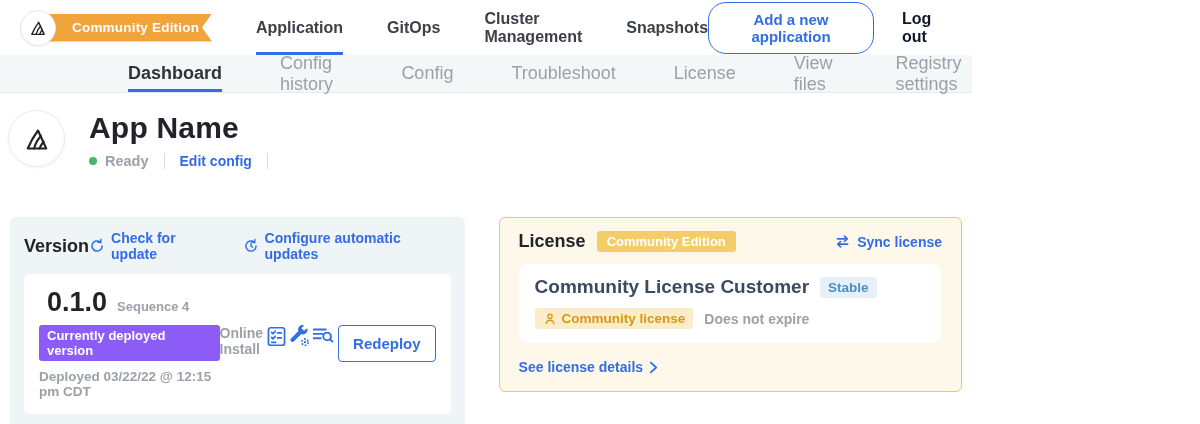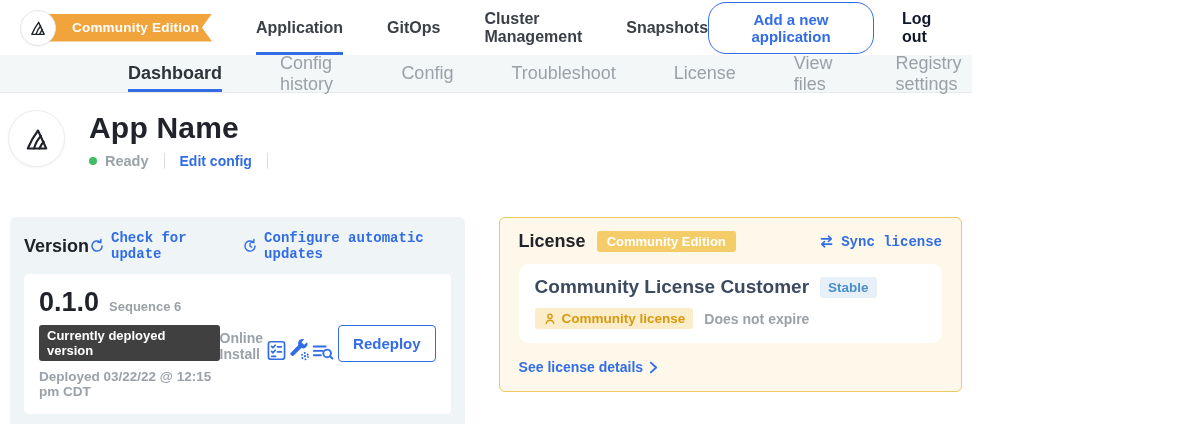--- a/index.html
+++ b/index.html
@@ -44,34 +44,34 @@
   .status-text { font-size: 14.5px; font-weight: 600; color: #9ba1a8; }
   .vdiv { width: 1px; height: 16px; background: #d9dde1; margin: 0 7px; }
   .blue-link { color: #326de6; font-size: 14px; font-weight: 700; cursor: pointer; text-decoration: none; }
 
   
   .cards { display: flex; align-items: flex-start; gap: 34px; padding: 12px 10px; margin-top: 36px; }
   .card-head { display: flex; align-items: center; }
   .card-title { font-size: 18px; font-weight: 700; color: #20232a; }
   .head-links { margin-left: auto; display: flex; align-items: center; gap: 22px; }
   .icon-link { display: flex; align-items: center; gap: 6px; color: #326de6; font-size: 14px;
-               font-weight: 700; cursor: pointer; font-family: Liberation Mono, monospace; }
+               font-weight: 700; cursor: pointer; }
   .see-link { display: inline-flex; align-items: center; gap: 6px; margin-top: 16px; color: #326de6;
               font-size: 14px; font-weight: 700; cursor: pointer; }
 
   .version-card { width: 570px; background: #eff4f6; border-radius: 6px; padding: 13px 14px 15px; }
   .version-inner { margin-top: 12px; background: #fff; border-radius: 5px; padding: 13px 15px 15px;
                    display: flex; align-items: center; justify-content: space-between; }
-  .v-row1 { display: flex; align-items: baseline; gap: 10px; }
+  .v-row1 { display: flex; align-items: baseline; gap: 10px; margin-left: 8px; }
   .v-number { font-size: 27px; font-weight: 700; color: #20232a; }
   .v-seq { font-size: 13px; font-weight: 600; color: #9ba1a8; }
-  .deployed-badge { display: inline-block; margin-top: 7px; background: #404040; color: #fff;
+  .deployed-badge { display: inline-block; margin-top: 7px; background: #8b5cf6; color: #fff;
                     font-size: 13px; font-weight: 700; padding: 3px 8px; border-radius: 3px; }
   .v-date { margin-top: 8px; font-size: 13.5px; font-weight: 600; color: #9ba1a8; }
-  .v-right { display: flex; align-items: flex-end; }
+  .v-right { display: flex; align-items: flex-start; }
   .install-type { font-size: 14px; font-weight: 700; color: #9ba1a8; margin-right: 2px; }
   .v-icon { display: flex; align-items: center; color: #326de6; cursor: pointer; }
   .redeploy-btn { border: 1px solid #326de6; background: #fff; color: #326de6; font-family: inherit;
                   font-size: 15px; font-weight: 700; border-radius: 4px; padding: 9px 14px;
                   margin-left: 3px; cursor: pointer; }
 
   .license-card { width: 578px; background: #fdf8e9; border: 1px solid #eec95f; border-radius: 6px;
                   padding: 13px 19px 15px; }
   .license-title-wrap { display: flex; align-items: center; gap: 11px; }
   .edition-badge { background: #f5cd68; color: #fff; font-size: 13px; font-weight: 700;
@@ -172,21 +172,21 @@
             </span>
             <span>Configure automatic updates</span>
           </a>
         </div>
       </div>
 
       <div class="version-inner">
         <div class="v-left">
           <div class="v-row1">
             <span class="v-number">0.1.0</span>
-            <span class="v-seq">Sequence 6</span>
+            <span class="v-seq">Sequence 4</span>
           </div>
           <span class="deployed-badge">Currently deployed version</span>
           <div class="v-date">Deployed 03/22/22 @ 12:15 pm CDT</div>
         </div>
         <div class="v-right">
           <span class="install-type">Online Install</span>
           <span class="v-icon">
             <svg width="23" height="23" viewBox="0 0 20 20" fill="none" stroke="currentColor" stroke-width="1.5" stroke-linecap="round" stroke-linejoin="round">
               <rect x="3" y="2.4" width="14" height="15.2" rx="2"></rect>
               <path d="M5.7 6.4 l1.2 1.2 2-2.2"></path>

